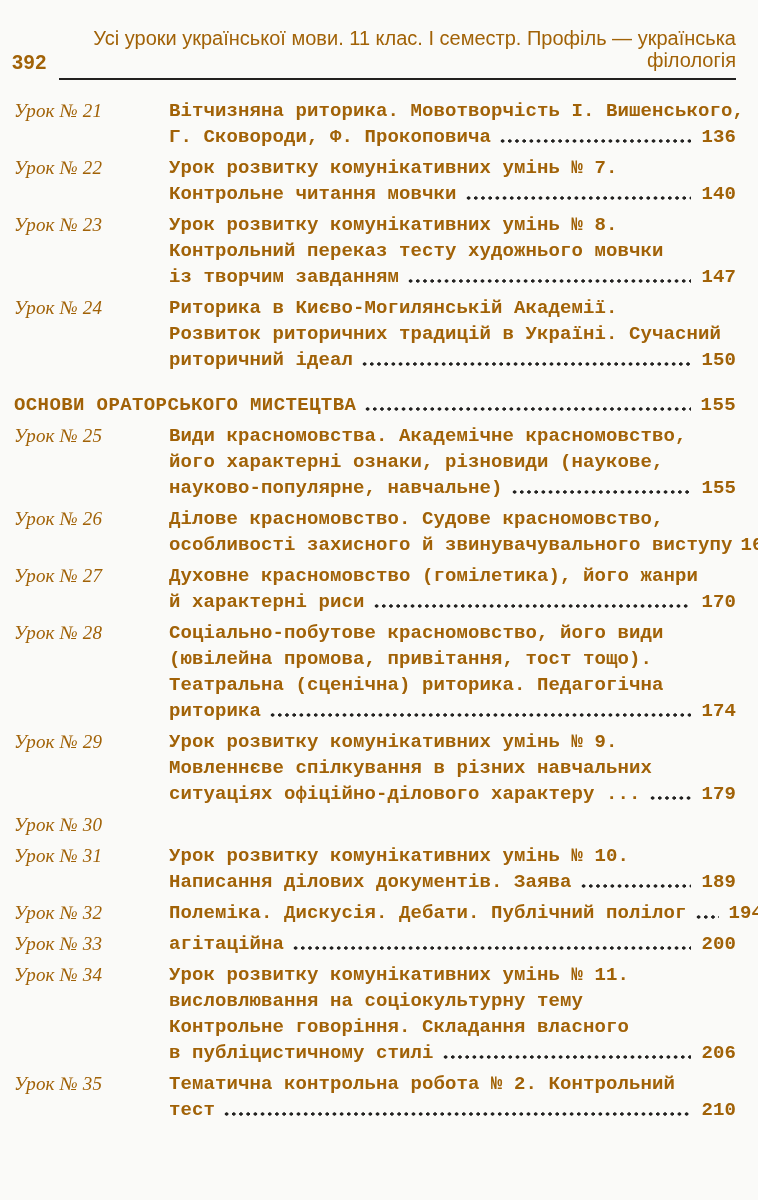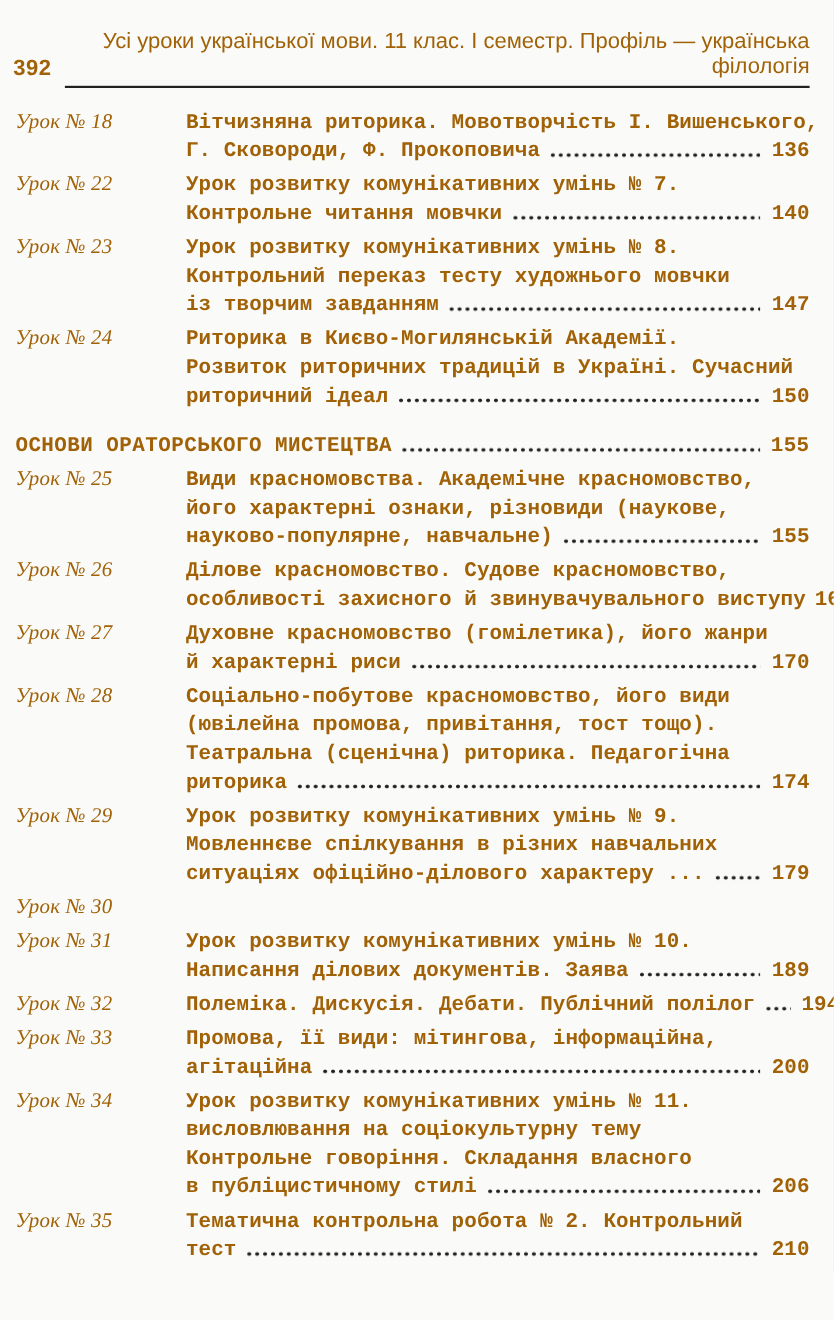--- a/index.html
+++ b/index.html
@@ -105,21 +105,21 @@
 </head>
 <body>
 
 <div class="page">
   <div class="header">
     <div class="pageno">392</div>
     <div class="running">Усі уроки української мови. 11 клас. І семестр. Профіль — українська філологія</div>
   </div>
   <div class="toc">
   <div class="row">
-    <div class="label">Урок № 18</div>
+    <div class="label">Урок № 21</div>
     <div class="body">
           <div class="line">
             <span>Вітчизняна риторика. Мовотворчість І. Вишенського,</span>
           </div>
           <div class="line">
             <span>Г. Сковороди, Ф. Прокоповича</span>
             <span class="dots"></span>
             <span class="pg">136</span>
           </div>
         </div>
@@ -292,23 +292,20 @@
             <span class="dots"></span>
             <span class="pg">194</span>
           </div>
         </div>
   </div>
 
   <div class="row">
     <div class="label">Урок № 33</div>
     <div class="body">
           <div class="line">
-            <span>Промова, її види: мітингова, інформаційна,</span>
-          </div>
-          <div class="line">
             <span>агітаційна</span>
             <span class="dots"></span>
             <span class="pg">200</span>
           </div>
         </div>
   </div>
 
   <div class="row">
     <div class="label">Урок № 34</div>
     <div class="body">

